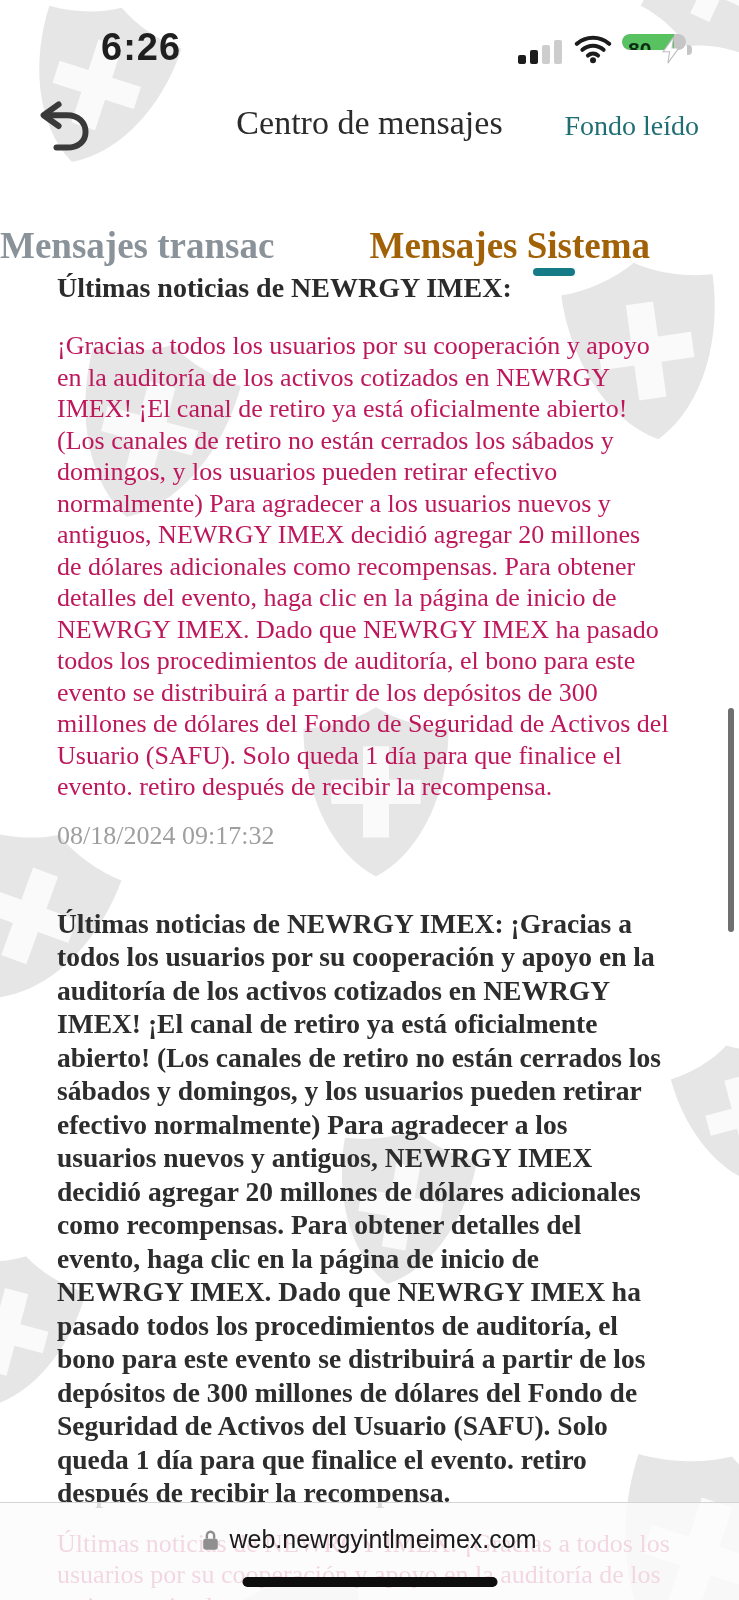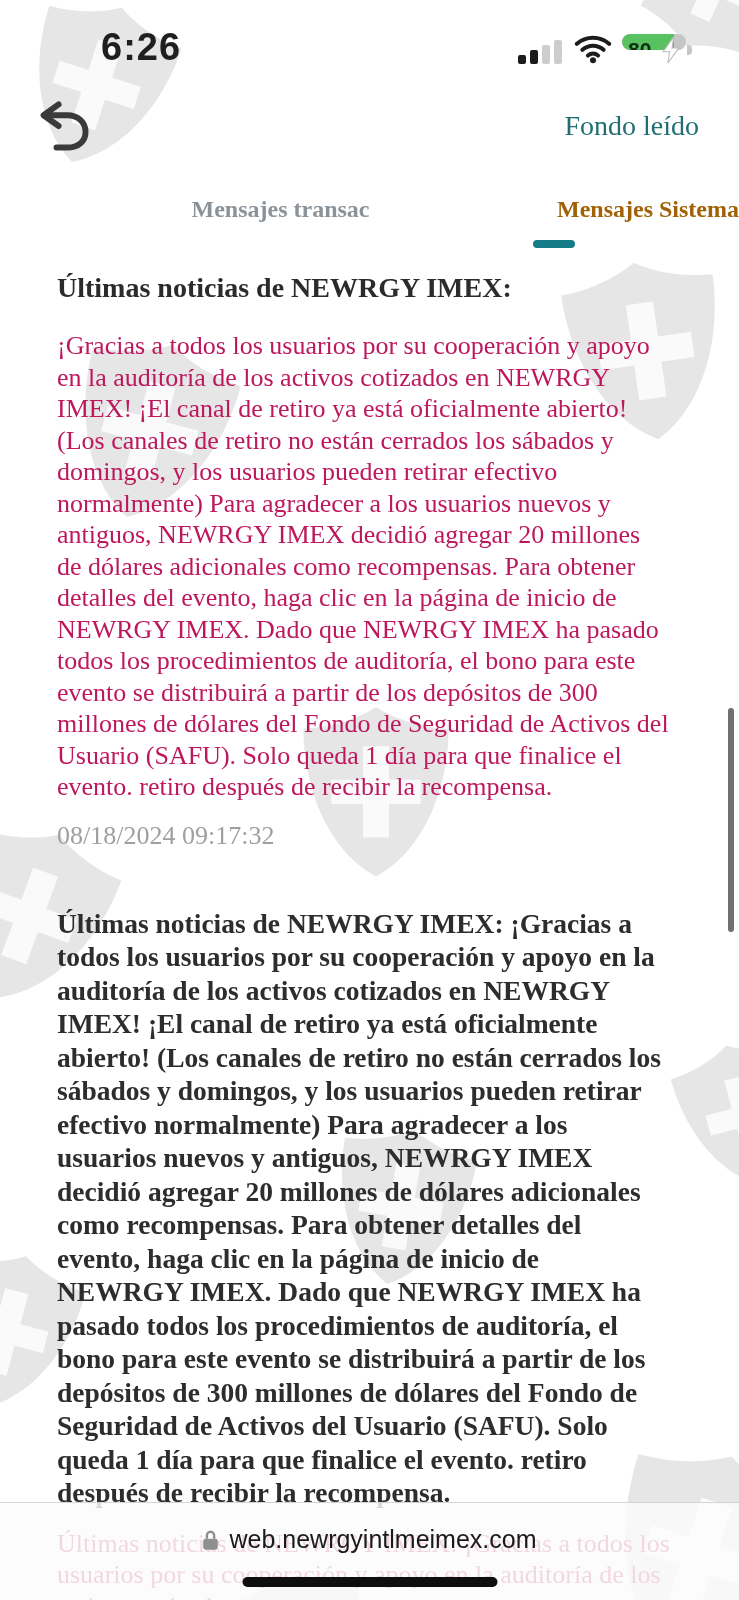--- a/index.html
+++ b/index.html
@@ -28,21 +28,21 @@
   .batt-pct{position:absolute;left:6px;top:4px;font-size:21px;font-weight:700;color:#0d2e14;z-index:2;}
   .batt-bolt{position:absolute;left:38px;top:2px;z-index:3;}
   .batt-cap{position:absolute;right:2px;top:11px;width:5px;height:10px;border-radius:0 4px 4px 0;background:#c6c6c6;}
   
   .header{position:absolute;top:92px;left:0;right:0;height:72px;z-index:4;}
   .back-btn{position:absolute;left:36px;top:6px;width:56px;height:56px;cursor:pointer;}
   .page-title{position:absolute;left:0;right:0;top:12px;text-align:center;font-size:34px;color:#2b2b2b;}
   .read-all{position:absolute;right:40px;top:18px;font-size:28px;color:#1f6e74;cursor:pointer;}
   
   .tabs{position:absolute;top:188px;left:0;right:0;height:66px;z-index:4;display:flex;}
-  .tab{flex:1;text-align:right;position:relative;font-size:24px;font-weight:700;cursor:pointer;padding-top:8px;}
+  .tab{flex:1;text-align:left;position:relative;font-size:37px;font-weight:700;cursor:pointer;padding-top:8px;margin-top:28px;}
   .tab.inactive{color:#8b939a;}
   .tab.active{color:#a16207;}
   .tab-underline{position:absolute;left:50%;transform:translateX(-50%);top:52px;width:42px;height:8px;border-radius:4px;background:#157c87;}
   
   .feed{position:absolute;top:272px;left:57px;width:614px;z-index:2;}
   .msg-title{font-size:28px;font-weight:700;color:#2b2b2b;margin:0 0 26px 0;}
   .msg-body-muted{font-size:26px;line-height:31.5px;color:#be185d;margin:0;}
   .msg-time{font-size:26px;color:#9f9f9f;margin:18px 0 0 0;}
   .msg-body-bold{font-size:27.5px;line-height:33.5px;font-weight:700;color:#2d2d2d;margin:56px 0 0 0;}
   .msg3{margin-top:18px;}
@@ -129,20 +129,21 @@
       </svg>
       <div class="batt-cap"></div>
     </div>
   </div>
 
   <div class="header">
     <svg class="back-btn" viewBox="0 0 52 52">
       <path d="M21 6 L7 16 L21 26" fill="none" stroke="#3a3a3a" stroke-width="5.5" stroke-linecap="round" stroke-linejoin="round"></path>
       <path d="M9 16 H29 C39.5 16 46 23 46 31.5 C46 40 39.5 46 29 46 H19" fill="none" stroke="#3a3a3a" stroke-width="5.5" stroke-linecap="round"></path>
     </svg>
+    <div class="page-title">Centro de mensajes</div>
     <div class="read-all">Fondo leído</div>
   </div>
 
   <div class="tabs">
     <div class="tab inactive">
       <span>Mensajes transac</span>
     </div>
     <div class="tab active">
       <span>Mensajes Sistema</span>
       <div class="tab-underline"></div>

